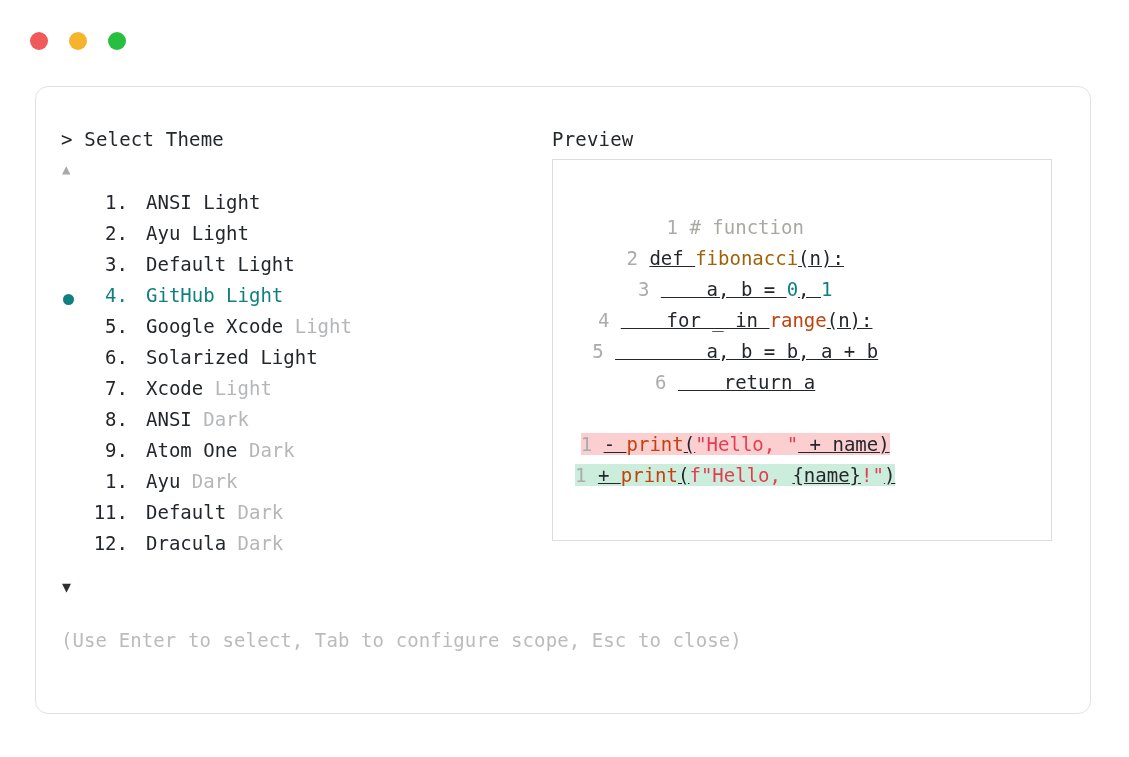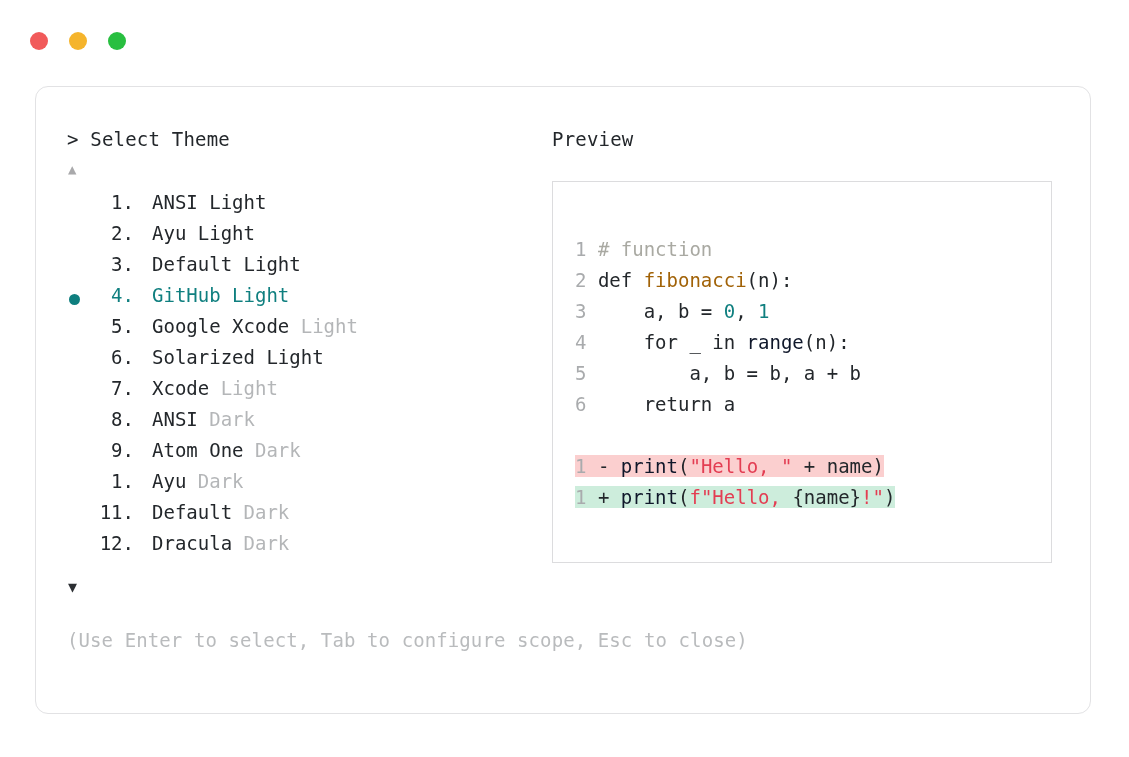--- a/index.html
+++ b/index.html
@@ -34,21 +34,21 @@
   .card {
     position: absolute;
     left: 35px; top: 86px;
     width: 1056px; height: 628px;
     border: 1.6px solid #e2e2e4;
     border-radius: 13px;
     background: #fff;
   }
 
   
-  .col-left  { position: absolute; left: 31px;  top: 40px; width: 470px; }
+  .col-left  { position: absolute; left: 25px;  top: 40px; width: 470px; }
   .col-right { position: absolute; left: 516px; top: 40px; width: 540px; }
 
   .heading {
     font-size: 19px;
     color: #23272b;
     letter-spacing: 0.2px;
     white-space: pre;
     line-height: 24px;
   }
 
@@ -114,41 +114,42 @@
     margin-top: 34px;
     font-size: 19px;
     color: #b9bbbd;
     white-space: pre;
     letter-spacing: 0.1px;
     text-align: center;
   }
 
   
   .preview-box {
-    margin-top: 30px;
+    margin-top: 8px;
     width: 500px;
     height: 382px;
     border: 1.8px solid #dcdcde;
     background: #ffffff;
     position: relative;
+    text-align: center;
   }
   .code {
     position: absolute;
     left: 22px; top: 52px;
     font-size: 19px;
     line-height: 31px;
     white-space: pre;
   }
   .code-line { white-space: pre; }
   .ln { color: #a9abad; }
-  .plain { color: #23272b; }
+  .plain { color: #23272b; text-decoration: underline; }
   .comment { color: #a9a9a2; }
   .func { color: #a16207; }
   .num { color: #0f7f7f; }
-  .builtin { color: #0f172a; }
+  .builtin { color: #c2410c; }
   .str { color: #e33d52; }
   .spacer { height: 31px; }
   .diff-minus { background: #fbcfcf; }
   .diff-plus  { background: #cdeddc; }
   .hl { display: inline; }
 </style>
 </head>
 <body>
 
 <div id="root">

